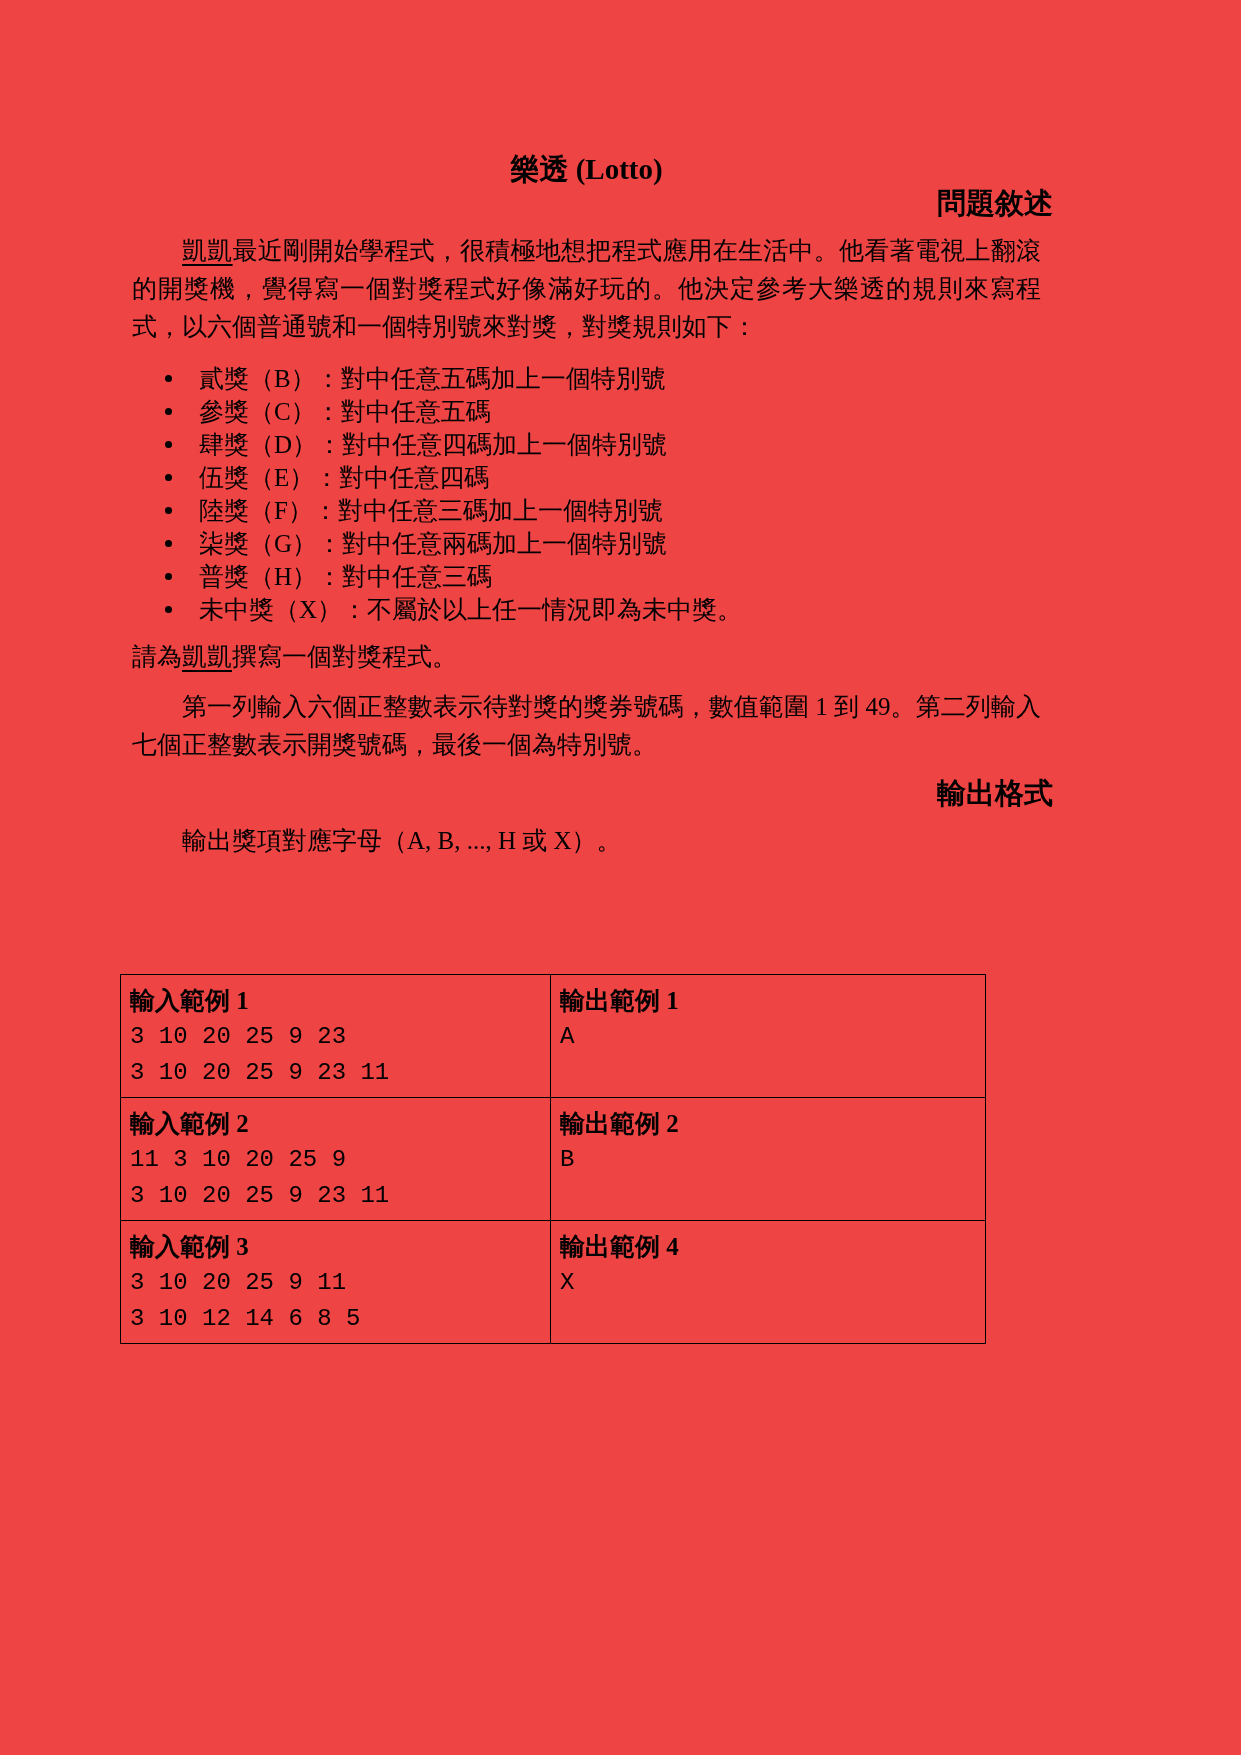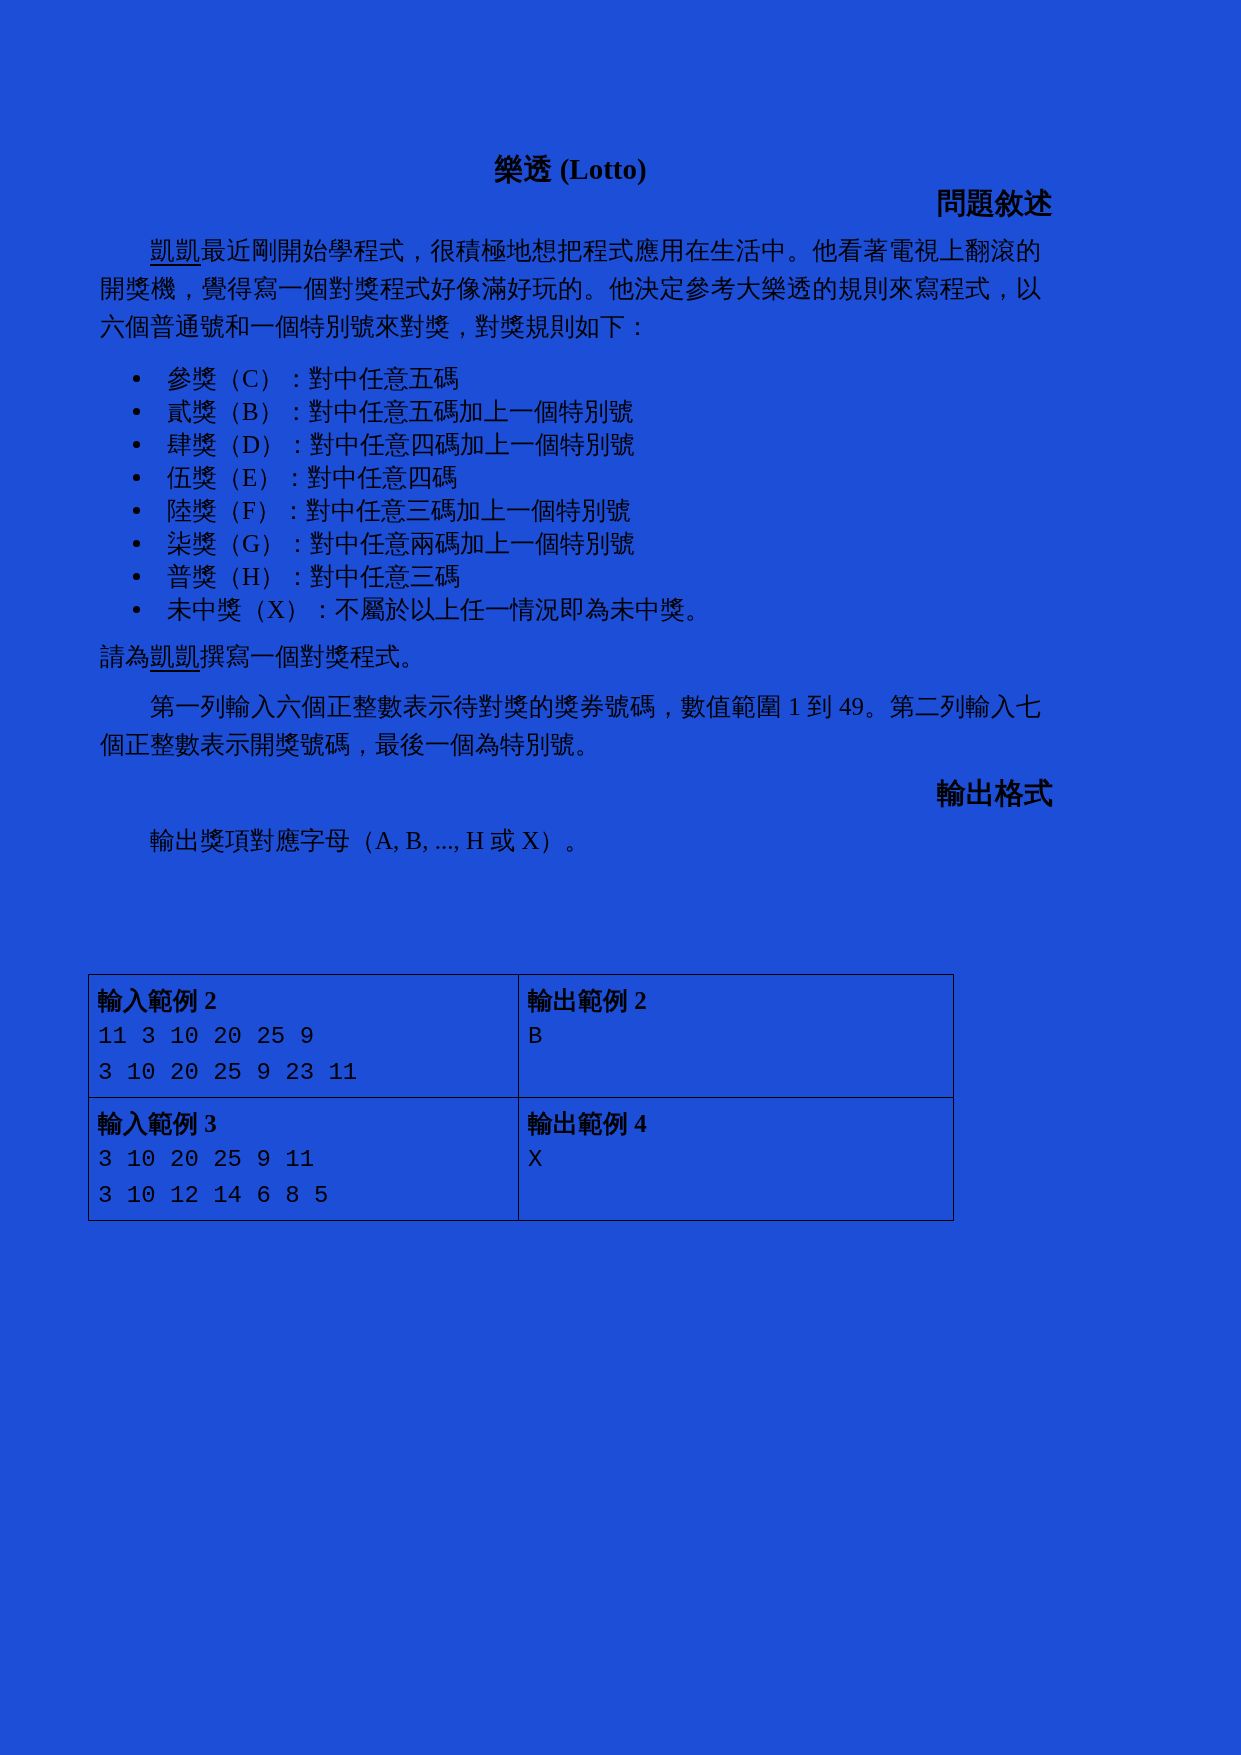--- a/index.html
+++ b/index.html
@@ -1,24 +1,24 @@
 <!DOCTYPE html>
 <html><head>
 <meta charset="utf-8">
 <style>
   html,body{margin:0;padding:0;background:#ffffff;}
   .page{
     position:relative;
     width:1241px;
     height:1755px;
-    background:#1d4ed8;
+    background:#ef4444;
     color:#000000;
     font-family:"Liberation Serif","DejaVu Serif",serif;
     box-sizing:border-box;
-    padding:152px 188px 0 88px;
+    padding:152px 188px 0 120px;
     overflow:hidden;
   }
   .doc-title{
     margin:0;
     font-size:29px;
     line-height:34px;
     font-weight:bold;
     text-align:center;
   }
   h2.sec{
@@ -101,39 +101,50 @@
 
 <div class="page">
 
   <h1 class="doc-title">樂透 (Lotto)</h1>
 
   <h2 class="sec sec-problem">問題敘述</h2>
 
   <p class="body indent p-intro"><span class="uname">凱凱</span><span>最近剛開始學程式，很積極地想把程式應用在生活中。他看著電視上翻滾的開獎機，覺得寫一個對獎程式好像滿好玩的。他決定參考大樂透的規則來寫程式，以六個普通號和一個特別號來對獎，對獎規則如下：</span></p>
 
   <ul class="rules">
+    <li>貳獎（B）：對中任意五碼加上一個特別號</li>
     <li>參獎（C）：對中任意五碼</li>
-    <li>貳獎（B）：對中任意五碼加上一個特別號</li>
     <li>肆獎（D）：對中任意四碼加上一個特別號</li>
     <li>伍獎（E）：對中任意四碼</li>
     <li>陸獎（F）：對中任意三碼加上一個特別號</li>
     <li>柒獎（G）：對中任意兩碼加上一個特別號</li>
     <li>普獎（H）：對中任意三碼</li>
     <li>未中獎（X）：不屬於以上任一情況即為未中獎。</li>
   </ul>
 
   <p class="body p-closing"><span>請為</span><span class="uname">凱凱</span><span>撰寫一個對獎程式。</span></p>
 
   <p class="body indent p-inputfmt">第一列輸入六個正整數表示待對獎的獎券號碼，數值範圍 1 到 49。第二列輸入七個正整數表示開獎號碼，最後一個為特別號。</p>
 
   <h2 class="sec sec-output">輸出格式</h2>
   <p class="body indent p-outputfmt">輸出獎項對應字母（A, B, ..., H 或 X）。</p>
 
   <table class="samples">
     <tbody>
+        <tr>
+      <td class="col-in">
+        <div class="cell-label">輸入範例 1</div>
+        <div class="code">3 10 20 25 9 23</div>
+        <div class="code">3 10 20 25 9 23 11</div>
+      </td>
+      <td class="col-out">
+        <div class="cell-label">輸出範例 1</div>
+        <div class="code">A</div>
+      </td>
+    </tr>
     <tr>
       <td class="col-in">
         <div class="cell-label">輸入範例 2</div>
         <div class="code">11 3 10 20 25 9</div>
         <div class="code">3 10 20 25 9 23 11</div>
       </td>
       <td class="col-out">
         <div class="cell-label">輸出範例 2</div>
         <div class="code">B</div>
       </td>

